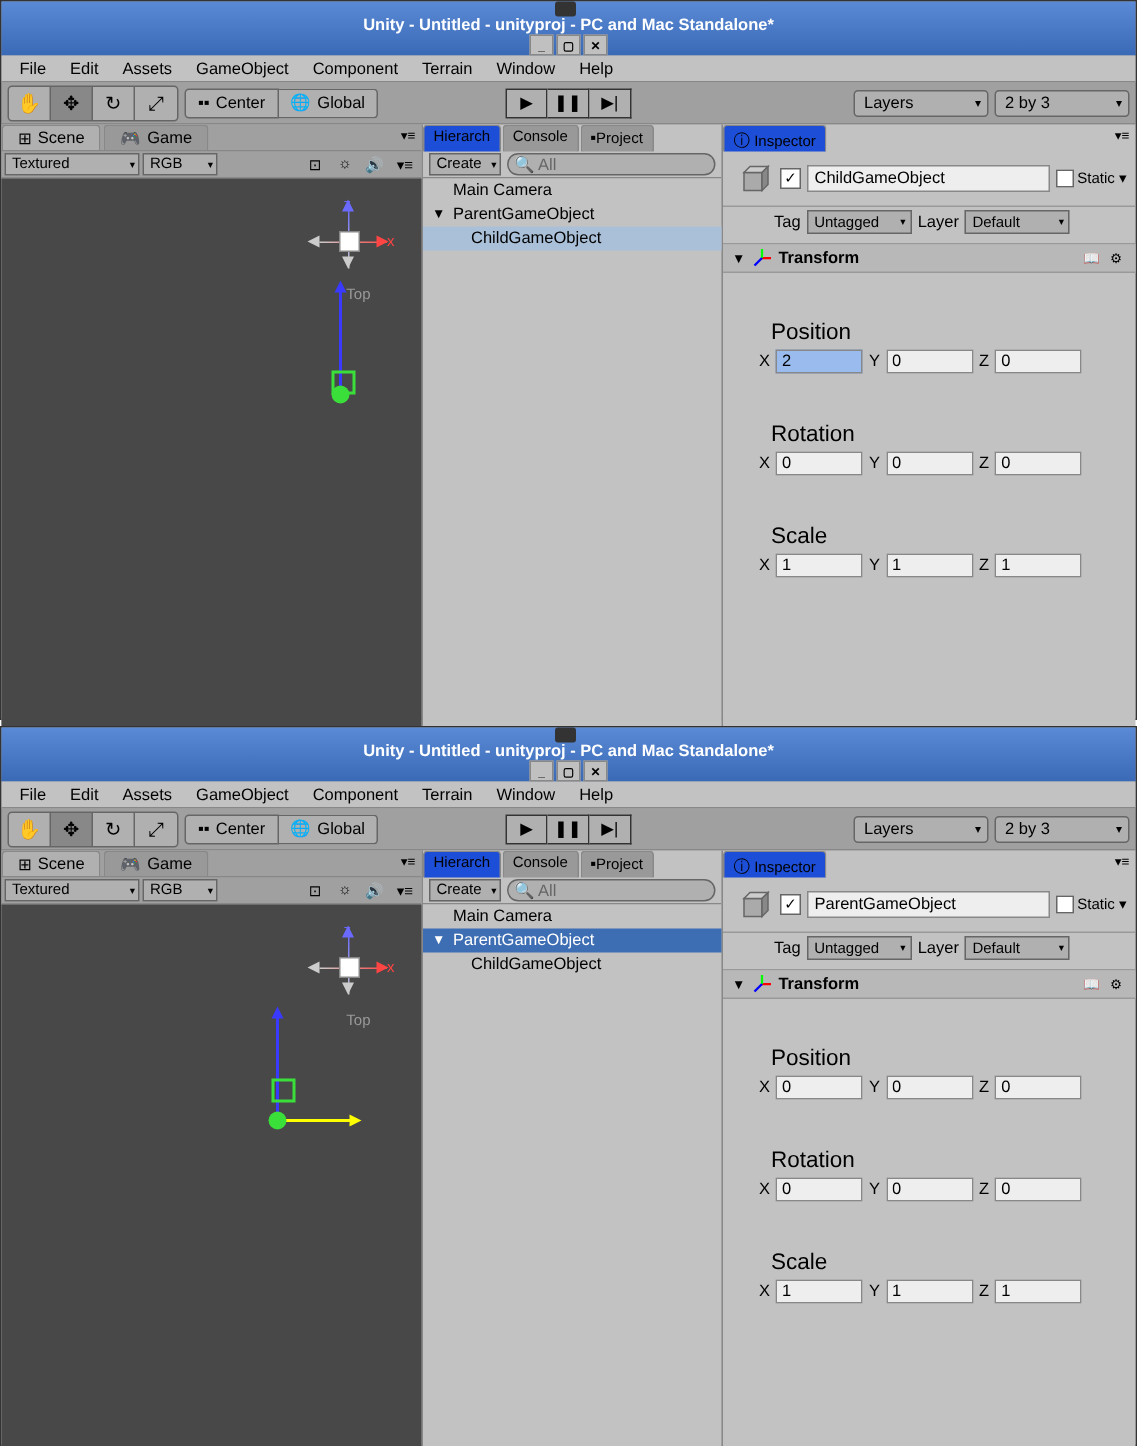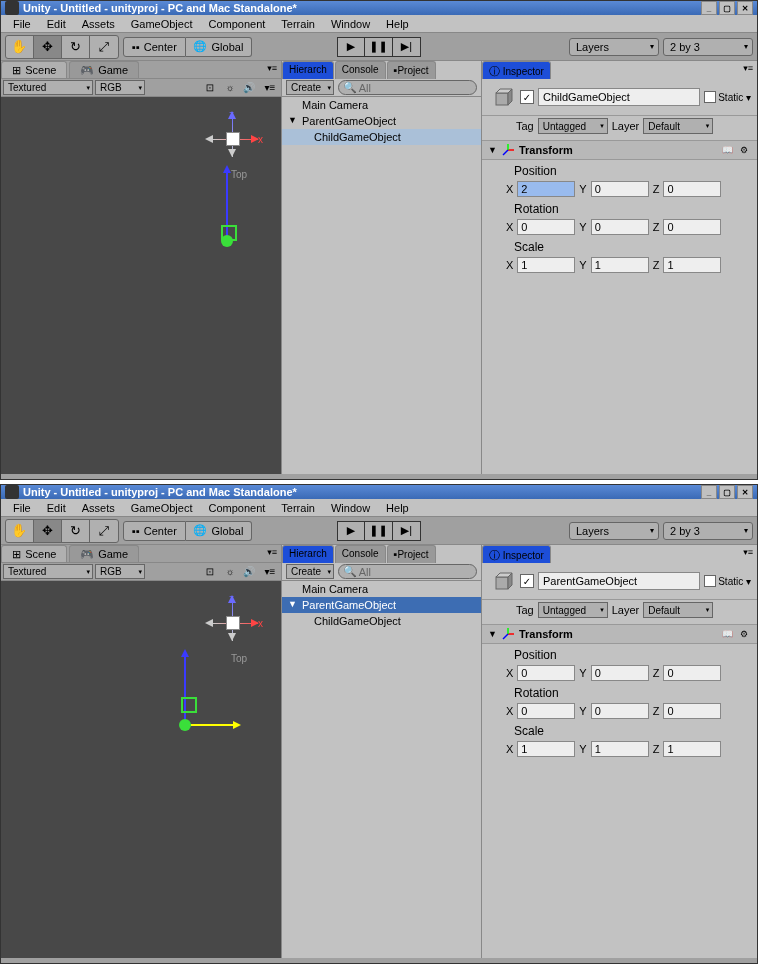--- a/index.html
+++ b/index.html
@@ -1,19 +1,19 @@
 <!DOCTYPE html>
 <html><head>
 <meta charset="utf-8">
 <style>
 * { box-sizing: border-box; margin: 0; padding: 0; font-family: Arial, sans-serif; font-size: 11px; }
 body { background: #fff; width: 758px; }
 .unity-window { width: 758px; height: 480px; background: #a0a0a0; border: 1px solid #333; position: relative; }
 .unity-window + .unity-window { margin-top: 4px; }
-.title-bar { height: 14px; background: linear-gradient(to bottom, #5a8ad6, #3a6ab6); color: #fff; font-weight: bold; display: flex; align-items: center; padding: 0 4px; }
+.title-bar { height: 36px; background: linear-gradient(to bottom, #5a8ad6, #3a6ab6); color: #fff; font-weight: bold; display: flex; align-items: center; padding: 0 4px; flex-direction: column; }
 .title-bar .unity-logo { width: 14px; height: 14px; background: #333; margin-right: 4px; border-radius: 2px; }
 .title-bar .title-text { flex: 1; }
 .title-bar .win-btns { display: flex; gap: 2px; }
 .title-bar .win-btn { width: 16px; height: 14px; background: #c0c0c0; border: 1px solid #888; display: flex; align-items: center; justify-content: center; font-size: 8px; color: #000; }
 .menu-bar { height: 18px; background: #c2c2c2; display: flex; align-items: center; padding: 0 4px; border-bottom: 1px solid #888; }
 .menu-item { padding: 2px 8px; cursor: default; }
 .toolbar { height: 28px; background: #a0a0a0; display: flex; align-items: center; padding: 2px 4px; border-bottom: 1px solid #888; gap: 4px; }
 .tool-group { display: flex; border: 1px solid #666; border-radius: 3px; background: #b0b0b0; }
 .tool-btn { width: 28px; height: 22px; border-right: 1px solid #666; display: flex; align-items: center; justify-content: center; font-size: 13px; cursor: default; }
 .tool-btn:last-child { border-right: none; }
@@ -84,21 +84,21 @@
 .i-tag-row { padding: 2px 6px 6px 34px; display: flex; align-items: center; gap: 4px; border-bottom: 1px solid #999; font-size: 10px;}
 .i-tag-dd { height: 16px; padding: 0 14px 0 4px; border: 1px solid #666; background: #b0b0b0; position: relative; font-size:10px; display:flex;align-items:center;}
 .i-tag-dd::after{content:"▾";position:absolute;right:3px;font-size:7px;}
 .component-header { padding: 2px 6px; display: flex; align-items: center; gap: 4px; border-bottom: 1px solid #999; background:#b8b8b8;}
 .comp-toggle { font-size: 9px; }
 .comp-icon { width: 14px; height: 14px; }
 .comp-title { flex: 1; font-weight: bold; }
 .comp-tools { display: flex; gap: 2px; }
 .comp-tool { width: 14px; height: 14px; display:flex;align-items:center;justify-content:center;font-size:9px;}
 .prop-section { padding: 2px 6px 4px 16px; }
-.prop-label { font-size: 12px; padding: 2px 16px;}
+.prop-label { font-size: 15px; padding: 2px 16px; margin-top: 27px;}
 .vec3-row { display: flex; gap: 4px; padding: 1px 0 3px 8px; align-items: center;}
 .vec-label { font-size: 11px; }
 .vec-input { width: 58px; height: 16px; border: 1px solid #888; background: #eee; padding: 0 3px; font-size: 11px;}
 .vec-input.sel { background: #99bbee; }
 </style>
 </head>
 <body>
 
 <div id="root">
   <div class="unity-window">

